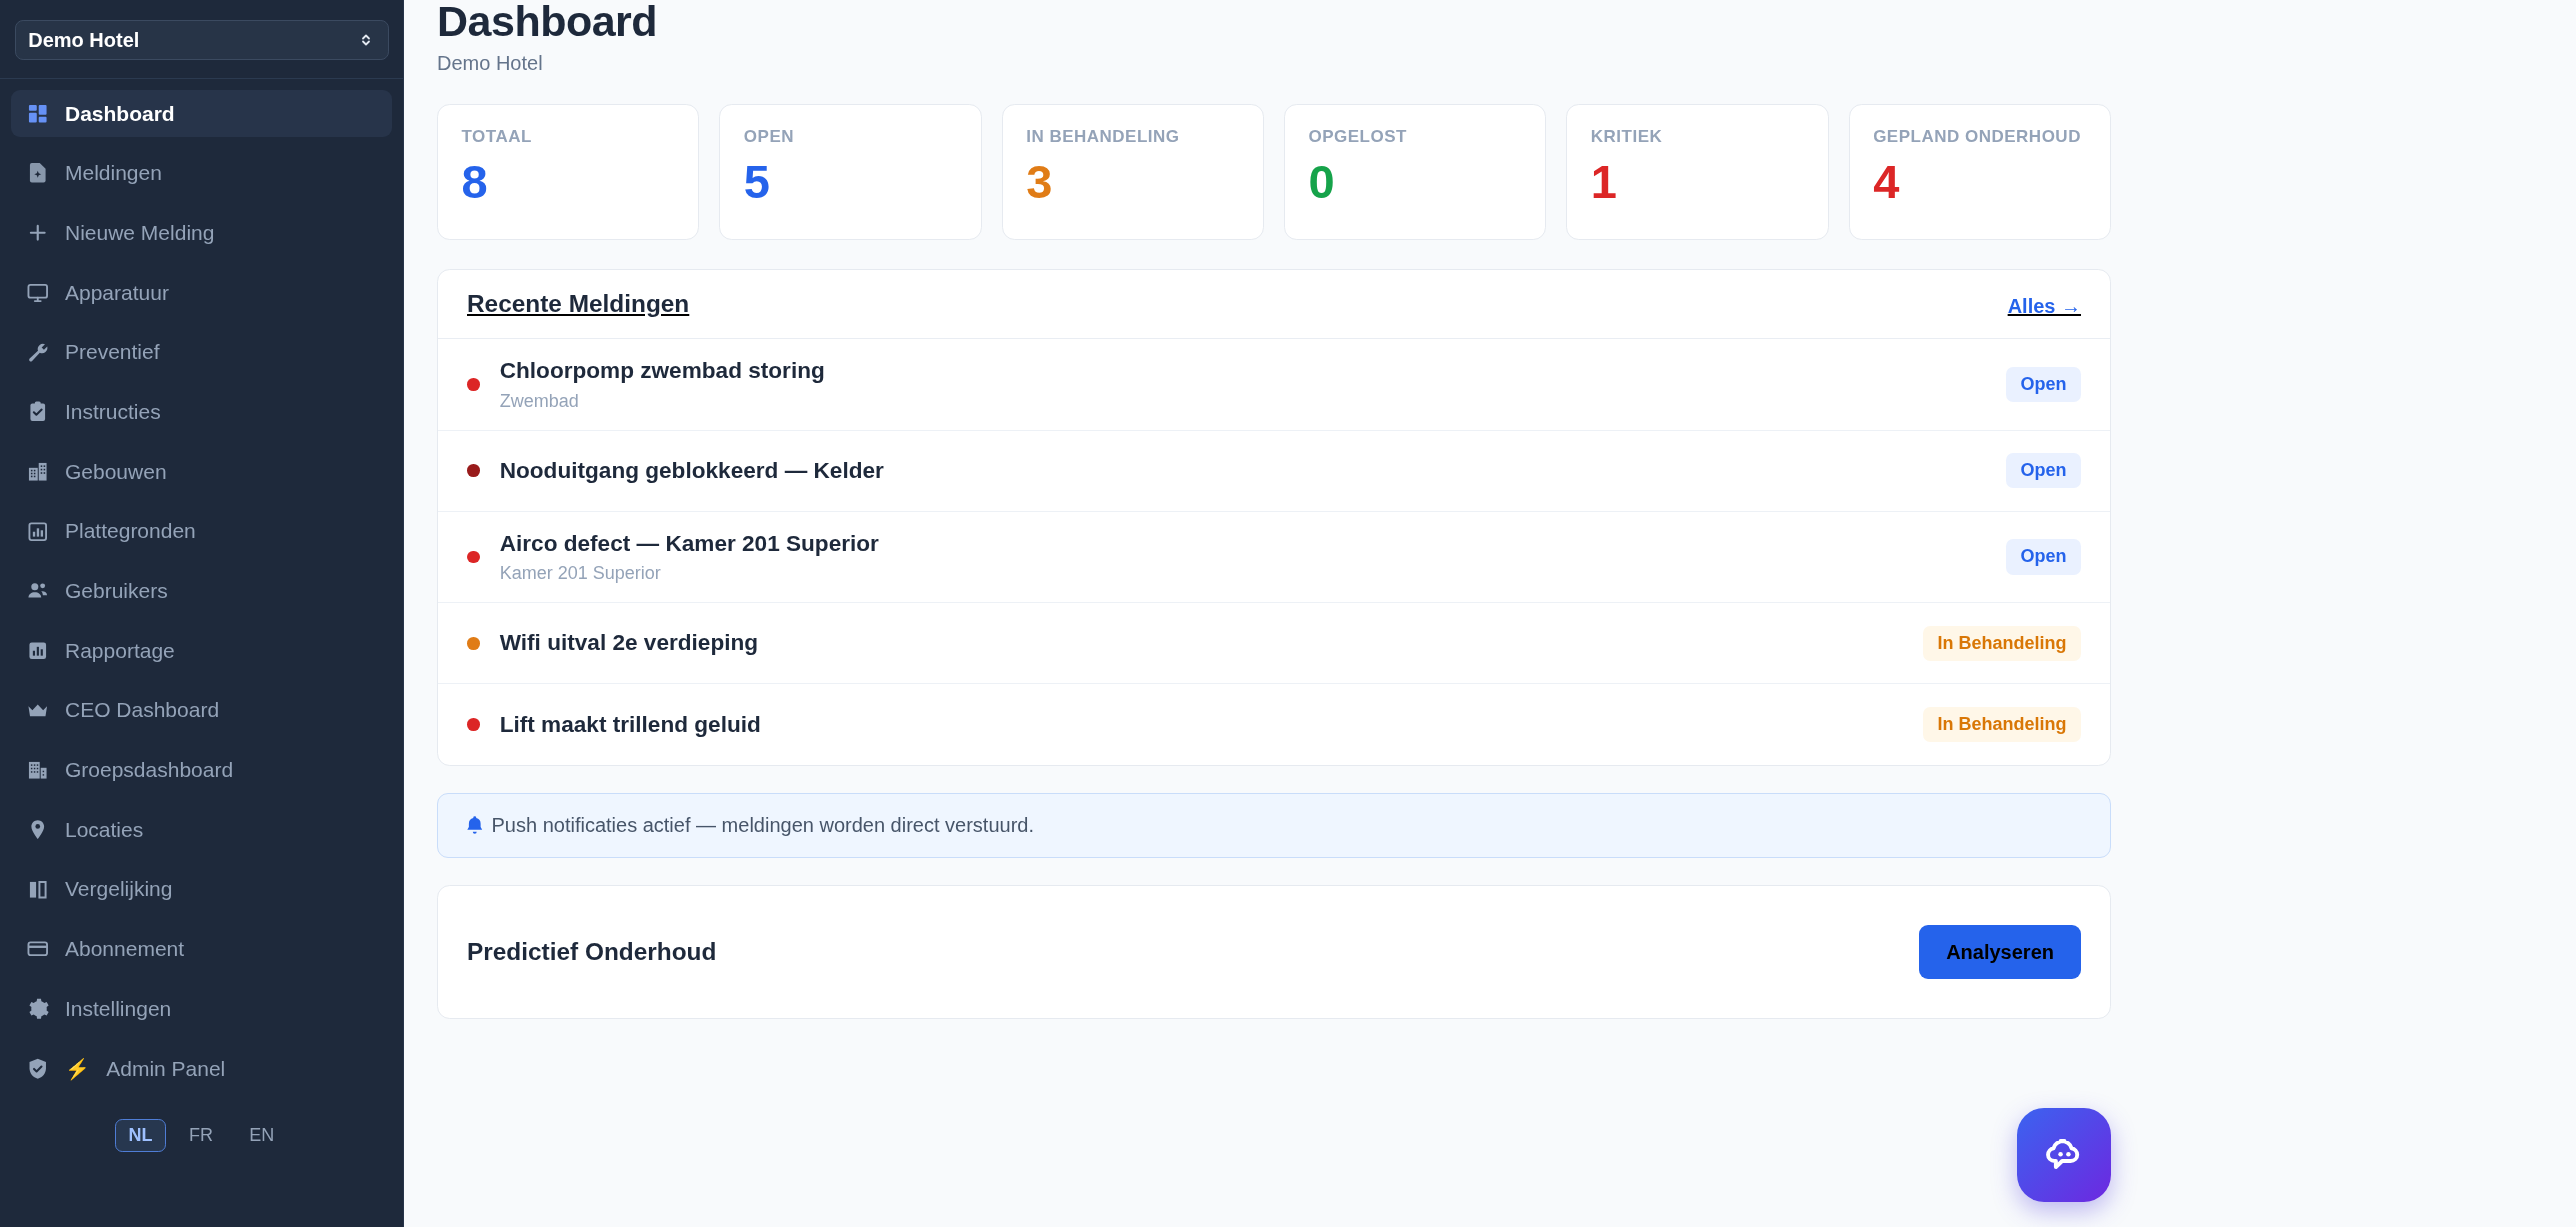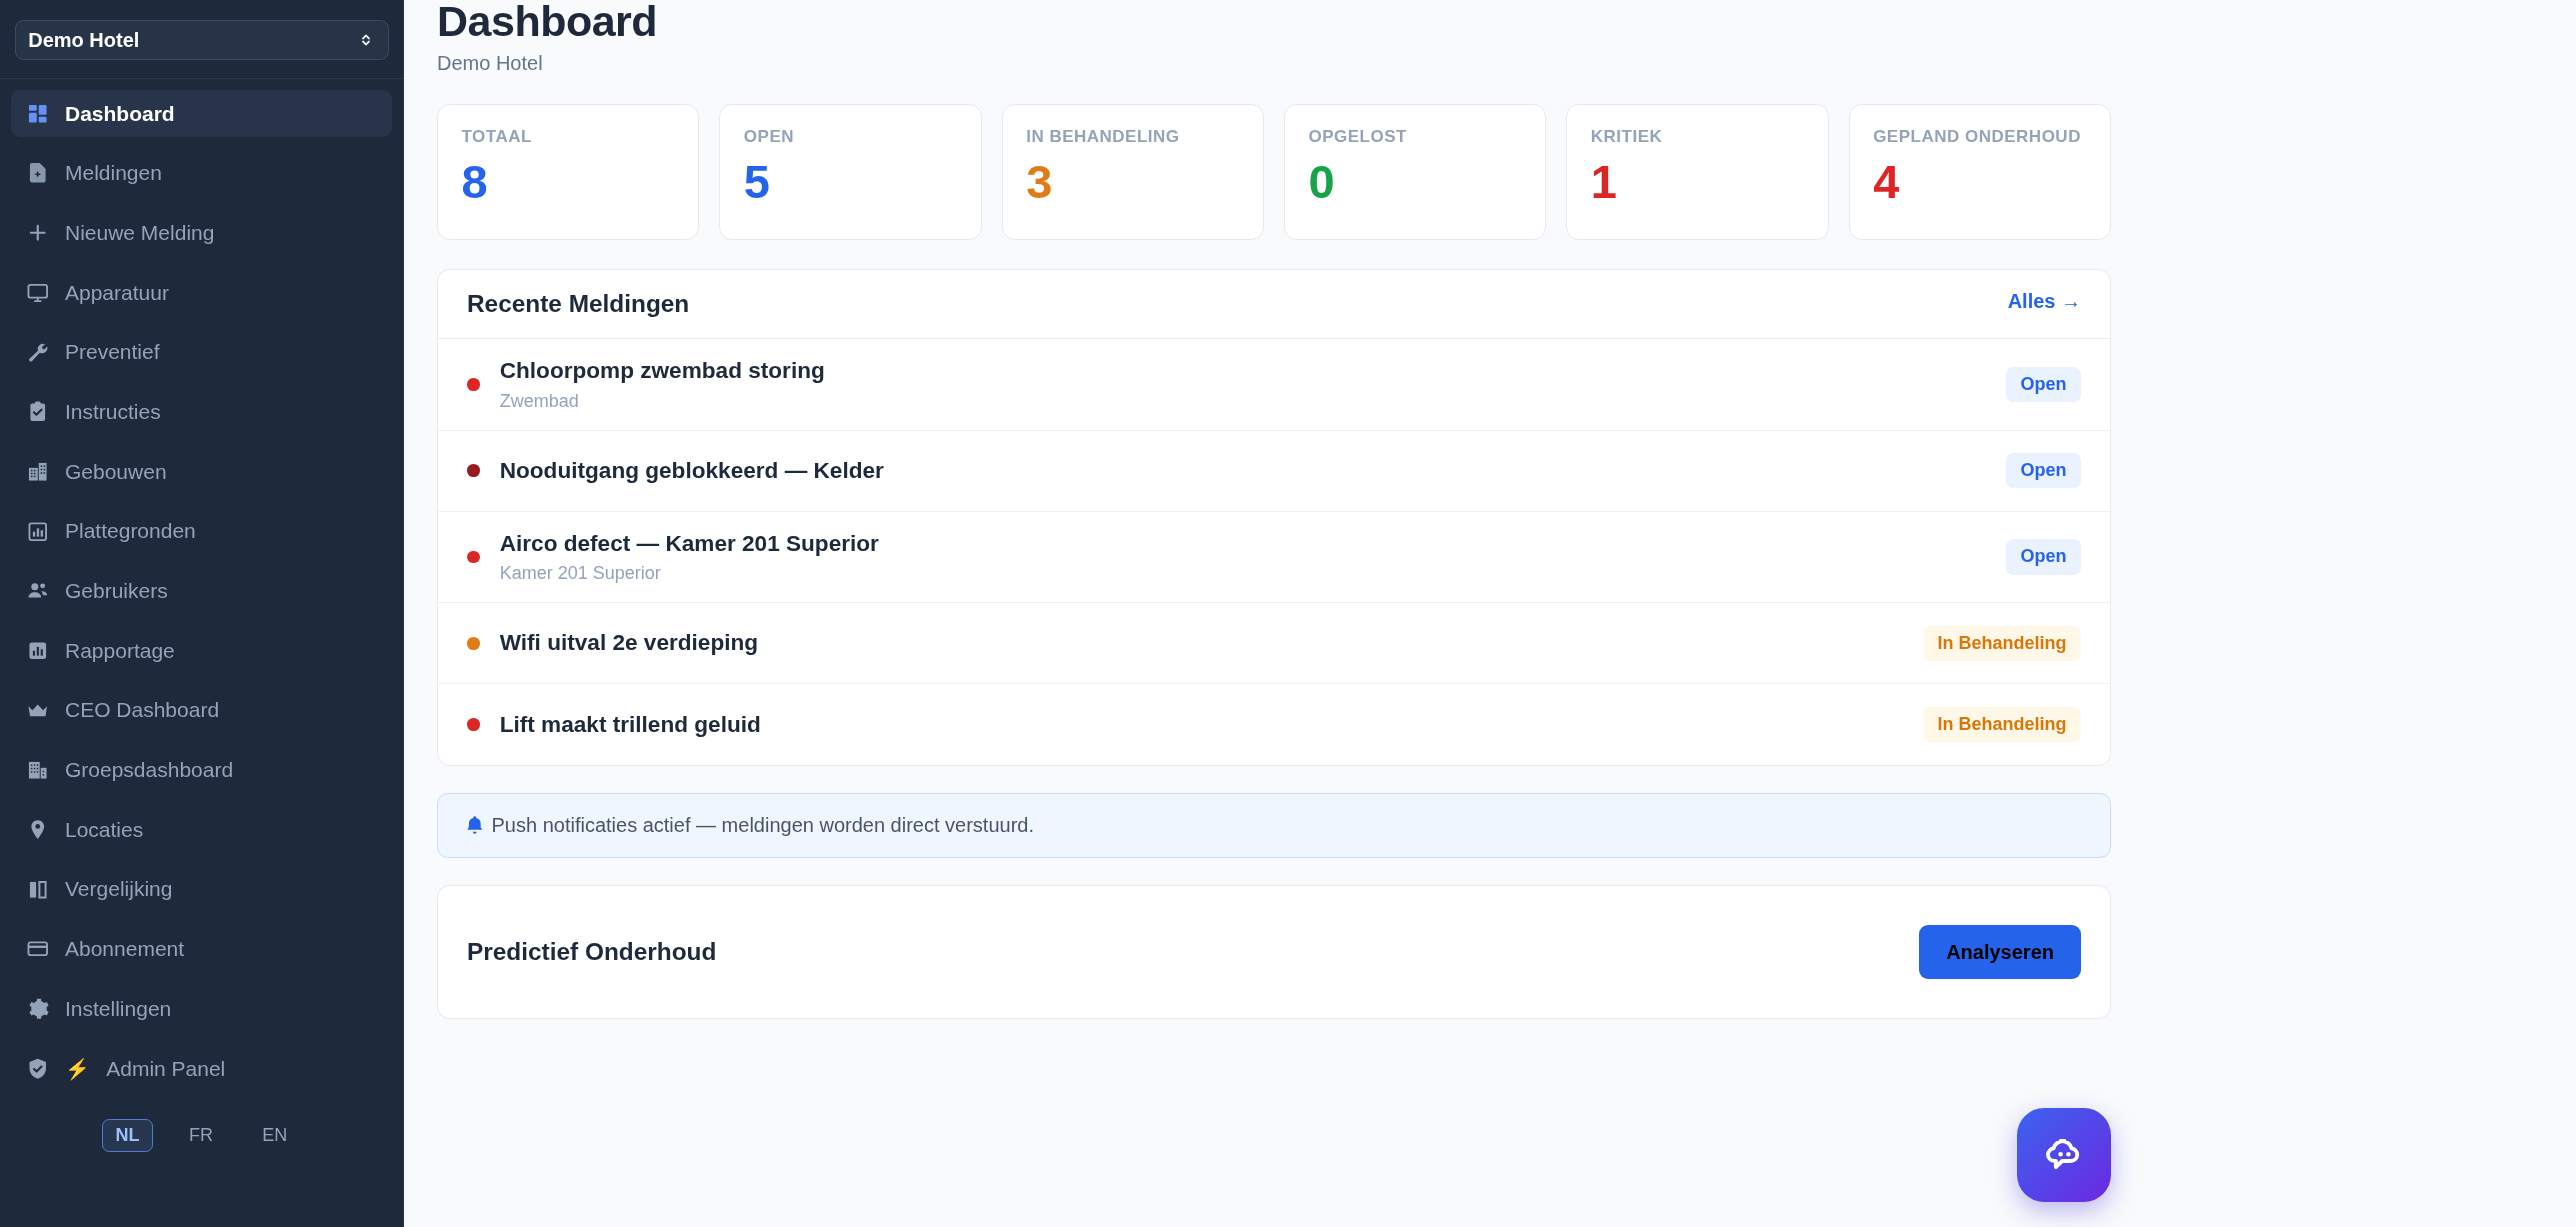--- a/index.html
+++ b/index.html
@@ -75,21 +75,21 @@
   .nav-icon svg { width: 23.5px; height: 23.5px; display:block; }
   .admin-bolt { font-size: 20px; margin-right: 1.8px; }
 
   .lang-row {
     position: absolute;
     left: 0; right: 0;
     bottom: 62px;
     display: flex;
     justify-content: center;
     align-items: center;
-    gap: 22px;
+    gap: 9px;
     padding-bottom: 12.7px;
   }
   .lang-btn {
     font-size: 18px;
     color: #94a3b8;
     padding: 5.4px 12.7px;
     border-radius: 7.2px;
     border: 0.9px solid transparent;
   }
   .lang-btn.active {
@@ -168,24 +168,25 @@
 
   .panel {
     margin: 29px 33px 0 33px;
     background: #ffffff;
     border: 0.9px solid #e6eaf0;
     border-radius: 12.7px;
     overflow: hidden;
   }
   .panel-head {
     display: flex;
-    align-items: flex-start;
+    align-items: flex-end;
     justify-content: space-between;
     padding: 20px 29px;
     border-bottom: 0.9px solid #e9edf3;
+    text-decoration: underline;
   }
   .panel-title {
     font-size: 24.4px;
     font-weight: 700;
     color: #1e293b;
   }
   .panel-link {
     font-size: 20px;
     color: #2563eb;
     font-weight: 600;

